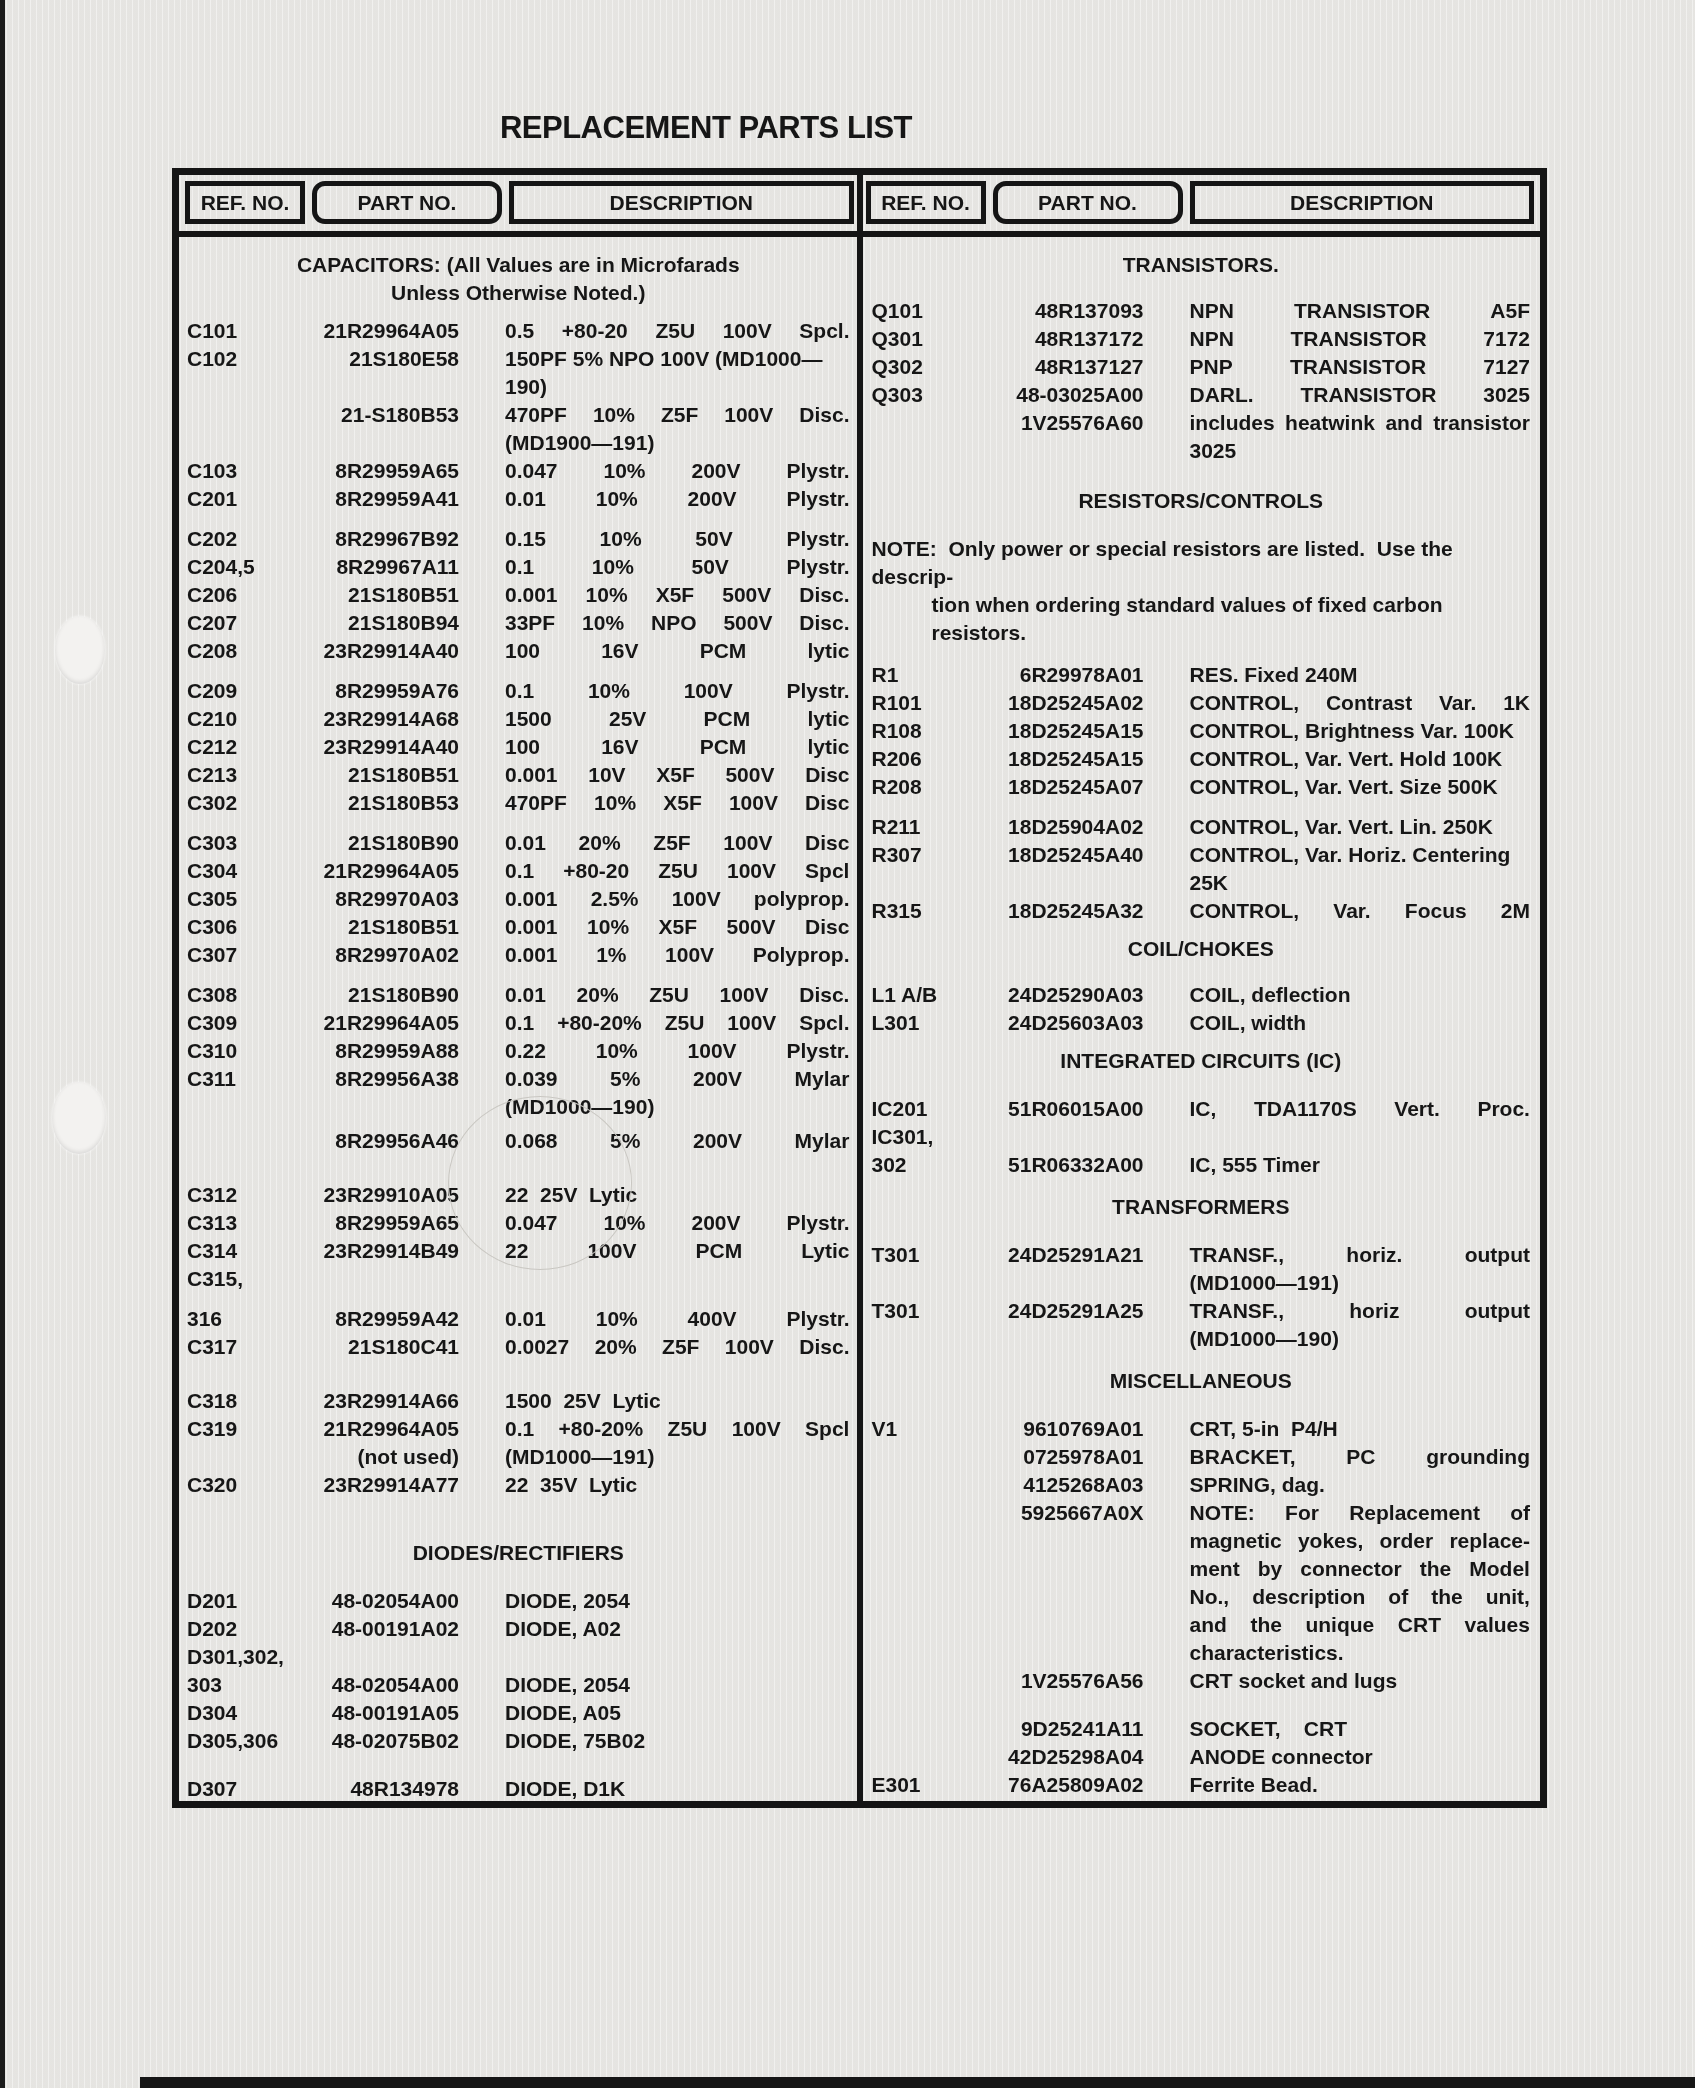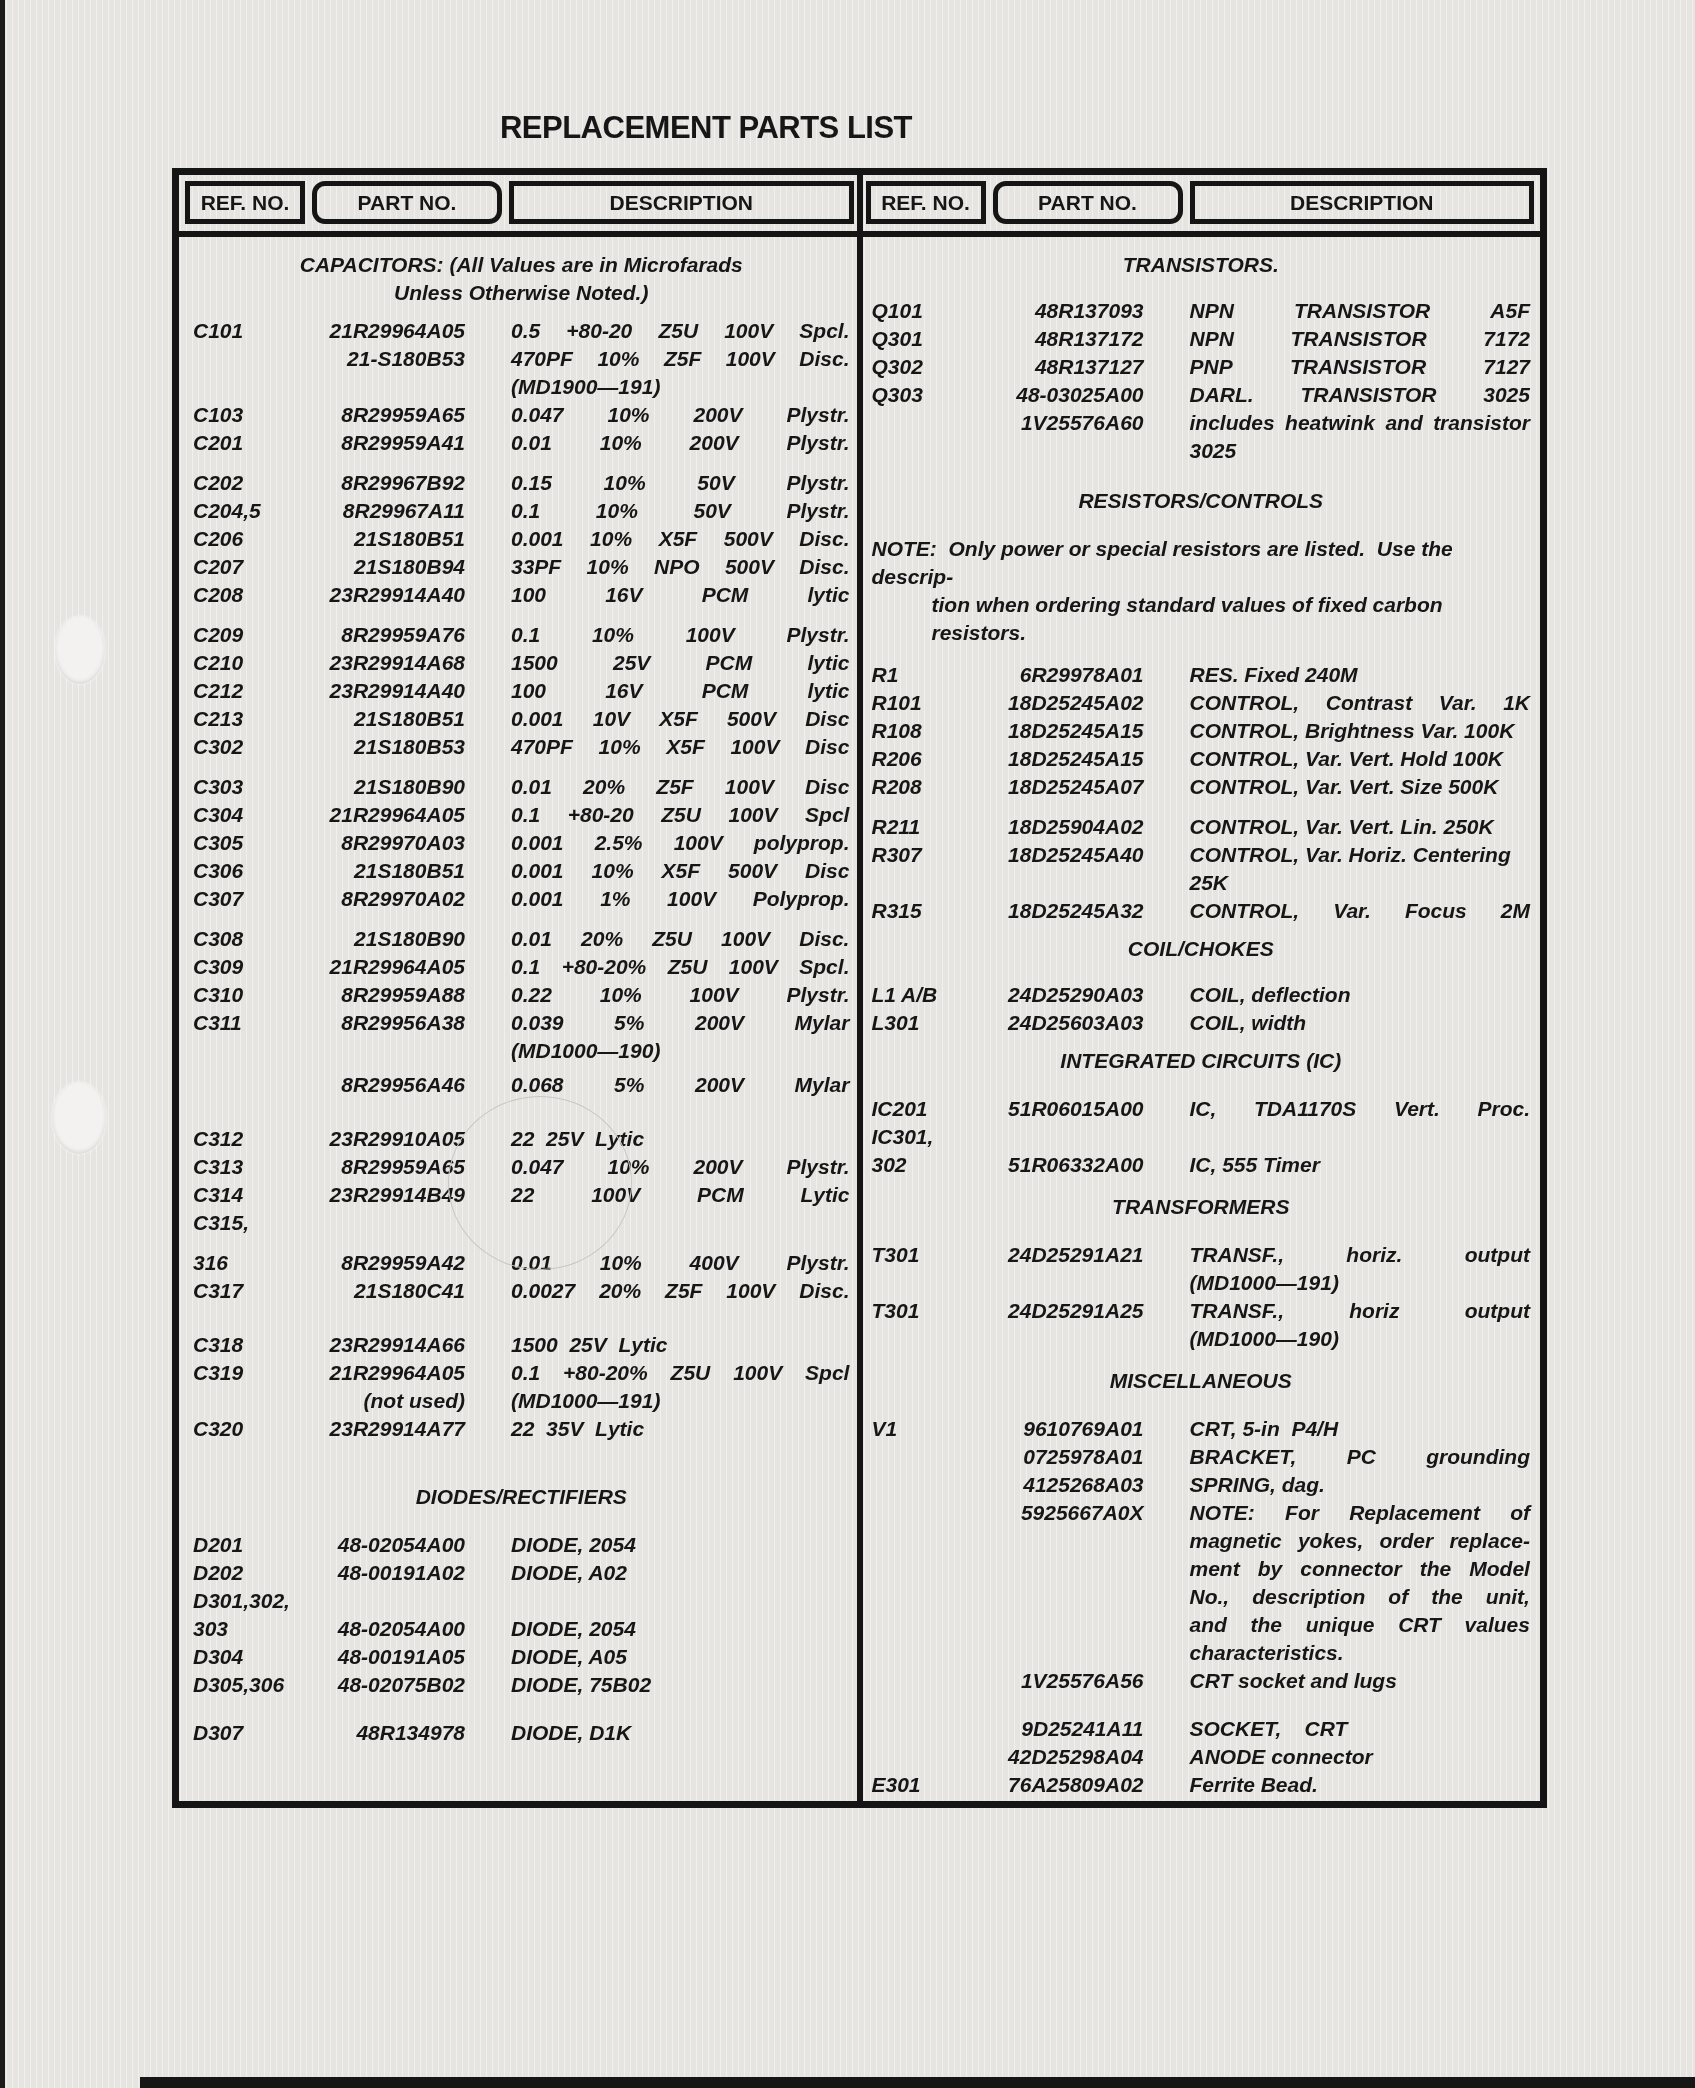--- a/index.html
+++ b/index.html
@@ -28,21 +28,21 @@
   .half-header{width:50%;box-sizing:border-box;display:flex;gap:7px;padding:6px 6px 7px 6px;}
   .hcell{
     border:5px solid #151515;box-sizing:border-box;
     font-weight:bold;font-size:21px;text-align:center;
     padding:5px 0 4px 0;background:transparent;
   }
   .hc-ref{width:120px;flex-shrink:0;}
   .hc-part{width:190px;flex-shrink:0;border-radius:13px;}
   .hc-desc{flex:1;}
   .table-body{display:flex;flex:1;min-height:0;}
-  .half{width:50%;box-sizing:border-box;padding:14px 10px 0 14px;font-style:italic;}
+  .half{width:50%;box-sizing:border-box;padding:14px 10px 0 8px;}
   .half.right{padding-left:12px;}
   .prow{display:flex;align-items:flex-start;font-size:21px;font-weight:bold;line-height:28px;}
   .ref{width:122px;flex-shrink:0;white-space:pre-wrap;}
   .part{width:150px;flex-shrink:0;text-align:right;white-space:pre-wrap;}
   .desc{flex:1;min-width:0;margin-left:46px;}
   .jline{display:flex;justify-content:space-between;}
   .pline{white-space:pre-wrap;}
   .sechead{text-align:center;font-weight:bold;font-size:21px;line-height:28px;}
   .noteblock{font-size:21px;font-weight:bold;line-height:28px;}
   .nline{white-space:pre-wrap;}
@@ -92,20 +92,28 @@
             <div class="jline">
               <span class="tok">0.5</span>
               <span class="tok">+80-20</span>
               <span class="tok">Z5U</span>
               <span class="tok">100V</span>
               <span class="tok">Spcl.</span>
             </div>
           </div>
         </div>
         <div class="prow">
+          <div class="ref">C102</div>
+          <div class="part">21S180E58</div>
+          <div class="desc">
+            <div class="pline">150PF 5% NPO 100V (MD1000—</div>
+            <div class="pline">190)</div>
+          </div>
+        </div>
+        <div class="prow">
           <div class="ref"></div>
           <div class="part">21-S180B53</div>
           <div class="desc">
             <div class="jline">
               <span class="tok">470PF</span>
               <span class="tok">10%</span>
               <span class="tok">Z5F</span>
               <span class="tok">100V</span>
               <span class="tok">Disc.</span>
             </div>

